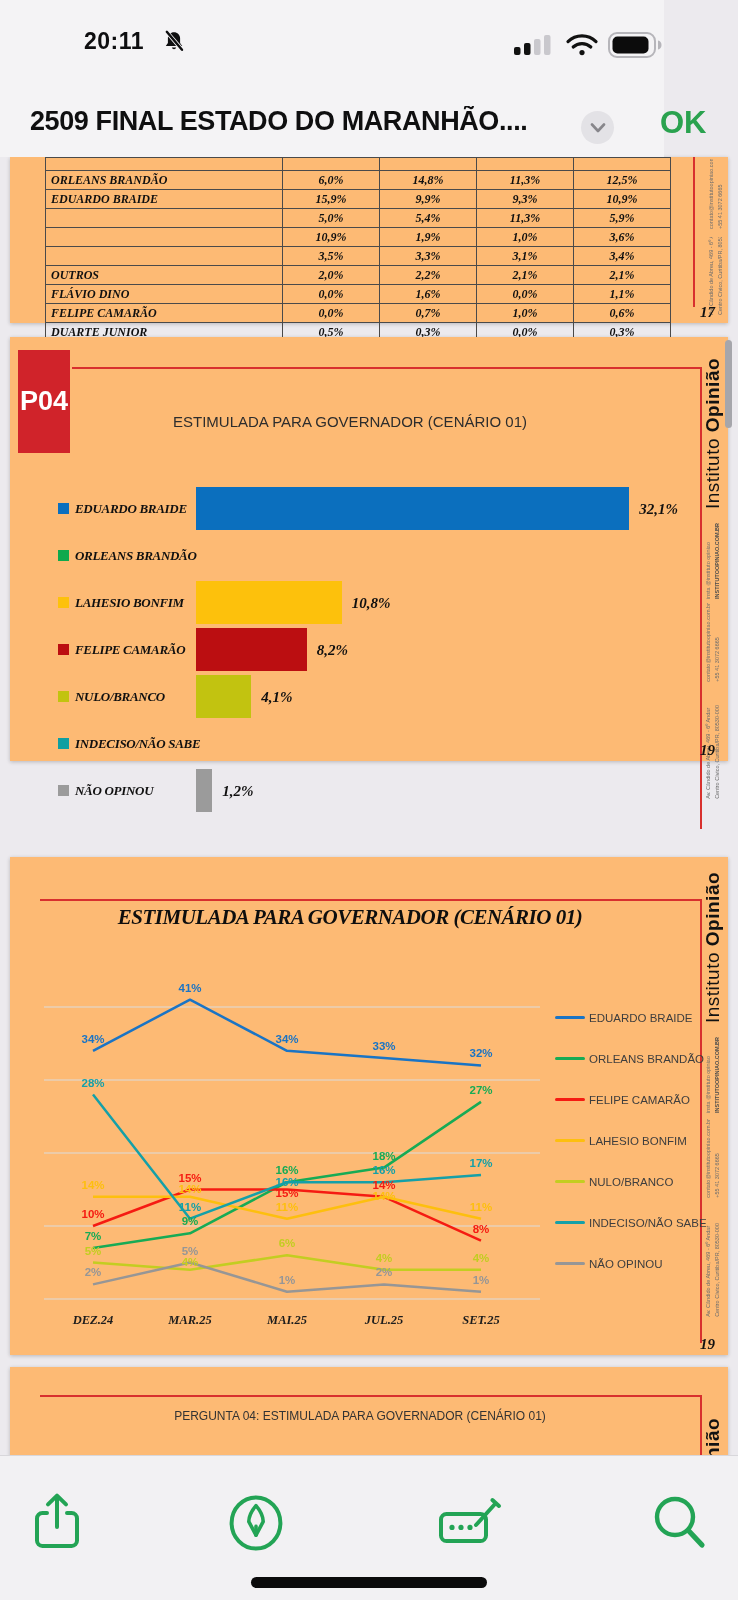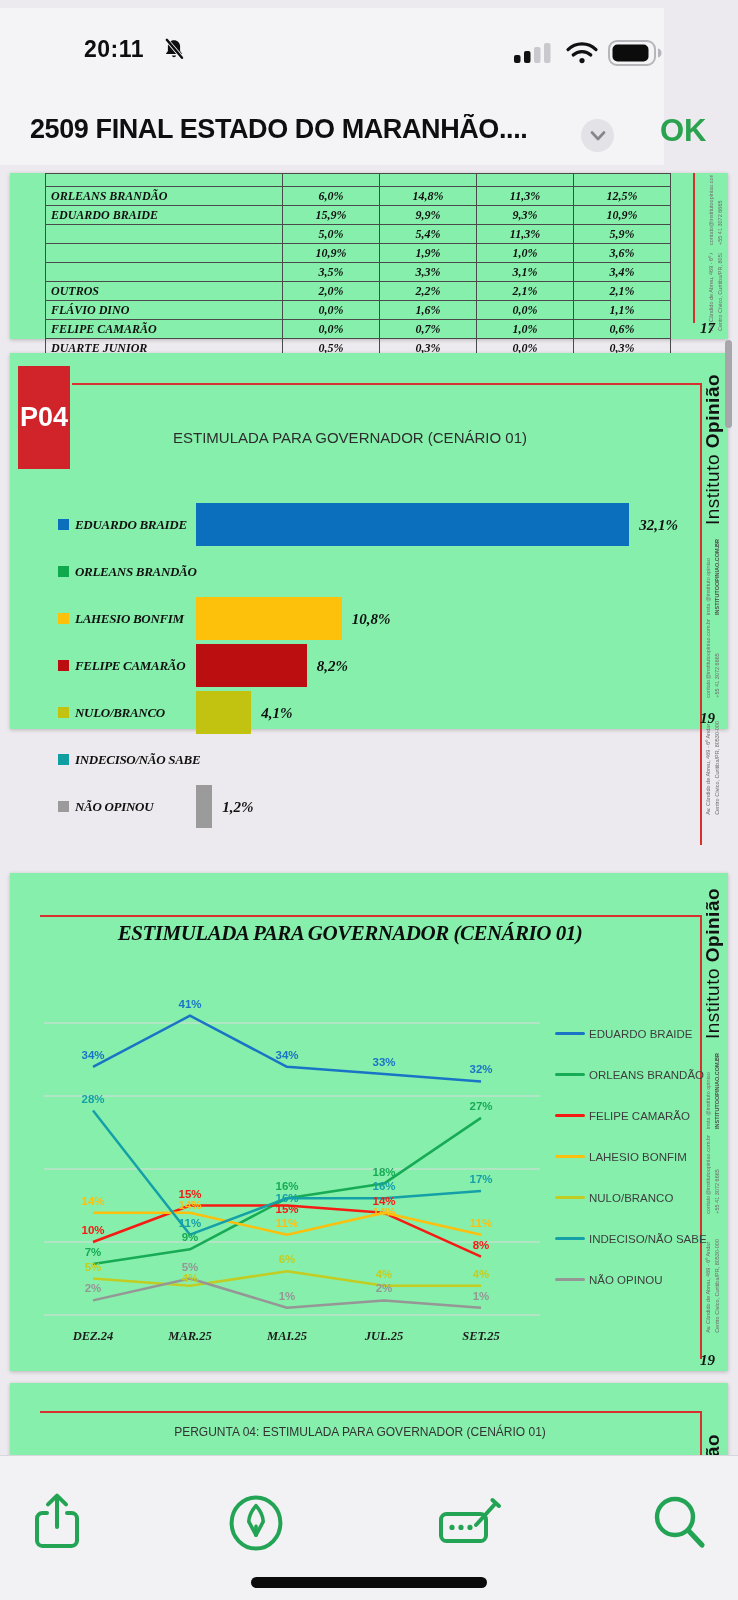--- a/index.html
+++ b/index.html
@@ -1,28 +1,28 @@
 <!DOCTYPE html>
 <html><head>
 <meta charset="utf-8">
 <style>
   html,body{margin:0;padding:0;background:#cfcfd2;}
   .screen{position:relative;width:738px;height:1600px;margin:0 auto;background:#eceaee;
     font-family:"Liberation Sans",sans-serif;overflow:hidden;}
   
-  .chrome-top{position:absolute;left:0;top:8px;width:664px;height:157px;background:#f4f3f5;z-index:6;}
+  .chrome-top{position:absolute;left:0;top:0;width:664px;height:157px;background:#f4f3f5;z-index:6;}
   .time{position:absolute;left:84px;top:28px;font-size:23px;font-weight:700;color:#0e0e10;letter-spacing:.5px;}
   .icon-abs{position:absolute;}
   .doc-title{position:absolute;left:30px;top:106px;width:545px;font-size:27px;font-weight:700;
     color:#0f0f10;letter-spacing:-.4px;white-space:nowrap;overflow:hidden;}
   .chev-btn{position:absolute;left:581px;top:111px;width:33px;height:33px;border-radius:50%;background:#e3e2e6;
     display:flex;align-items:center;justify-content:center;}
   .ok-btn{position:absolute;left:660px;top:105px;font-size:31px;font-weight:700;color:#2aa24f;}
   
-  .page{position:absolute;left:10px;width:718px;background:#86efac;box-shadow:0 1px 4px rgba(0,0,0,.22);margin-top:16px;}
+  .page{position:absolute;left:10px;width:718px;background:#fdba74;box-shadow:0 1px 4px rgba(0,0,0,.22);}
   .pnum{position:absolute;right:13px;bottom:2px;font:italic 700 15px "Liberation Serif",serif;color:#111;}
   .redline-h{position:absolute;height:2px;background:#d8302e;}
   .redline-v{position:absolute;width:2px;background:#d8302e;}
   .brand{position:absolute;writing-mode:vertical-rl;transform:rotate(180deg);
     font-size:19px;color:#121212;letter-spacing:.5px;white-space:nowrap;}
   .brand b{font-weight:700;}
   .vgroup{position:absolute;writing-mode:vertical-rl;transform:rotate(180deg);
     font-size:5.5px;line-height:1.6;color:#6d6d6d;white-space:nowrap;}
   .vgroup span{display:block;}
   .vgroup .b2{font-weight:700;color:#4c4c4c;}
@@ -185,21 +185,21 @@
     </div>
     <div class="vgroup" style="right:3px;top:80px;height:78px;overflow:hidden;">
       <span>Av. Cândido de Abreu, 469 - 6º Andar</span>
         <span>Centro Cívico, Curitiba/PR, 80530-000</span>
     </div>
     <div class="pnum">17</div>
   </div>
 
   <div class="scrollbar"></div>
 
-  <div class="page" style="top:337px;height:376px;">
+  <div class="page" style="top:337px;height:424px;">
     <div class="ptag">P04</div>
     <div class="redline-h" style="left:62px;top:30px;width:630px;"></div>
     <div class="redline-v" style="left:690px;top:30px;height:462px;"></div>
     <div class="chart-title" style="left:70px;top:76px;width:540px;font-size:15px;">ESTIMULADA PARA GOVERNADOR (CENÁRIO 01)</div>
     <div class="barchart">
         <div class="bar-row">
           <div class="bar-legend">
             <span class="bar-swatch" style="background: rgb(11, 111, 190);"></span>
             <span class="bar-name">EDUARDO BRAIDE</span>
           </div>

